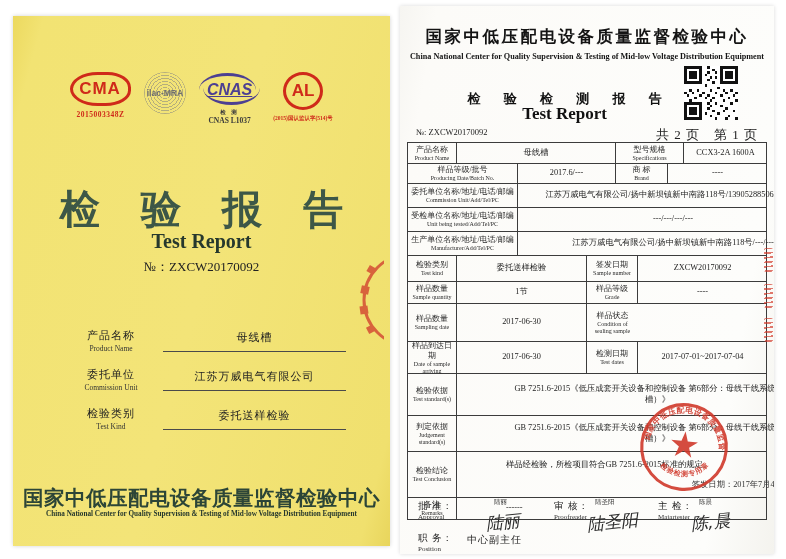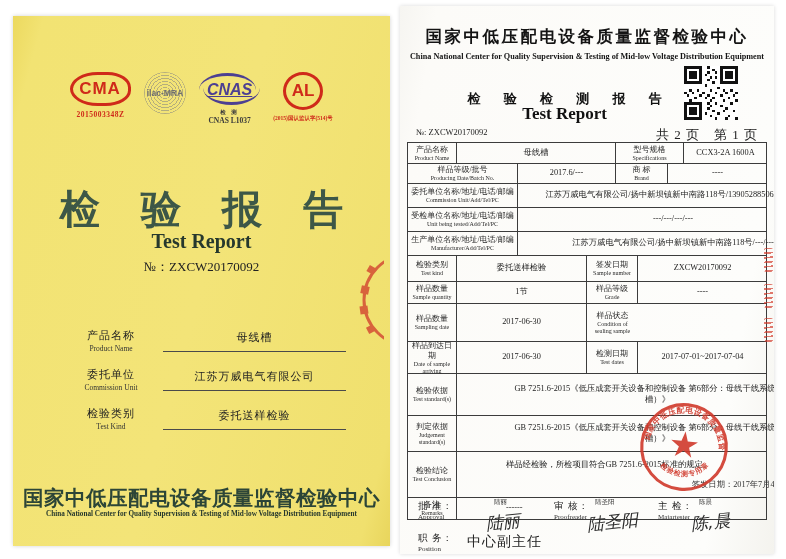--- a/index.html
+++ b/index.html
@@ -84,21 +84,21 @@
   .seam-frag { position:absolute; width:9px; height:24px; right:1px; opacity:.8;
      background:repeating-linear-gradient(175deg, rgba(211,57,43,.85) 0 1.6px, rgba(211,57,43,0) 1.6px 4.5px); border-radius:2px; }
 
   .sig-area { position:absolute; left:0; top:494px; width:100%; }
   .sig-group { position:absolute; display:flex; align-items:flex-start; }
   .sig-label .cn { font-size:9.5px; color:#222; letter-spacing:1px; }
   .sig-label .en { font-size:7px; color:#333; }
   .sig-printed { font-size:6.5px; color:#333; margin-left:6px; margin-top:-2px; }
   .sig-script { font-size:17px; color:#2e2e2e; font-style:italic; transform:rotate(-6deg); margin-left:-2px; margin-top:4px; white-space:nowrap; font-family:"DejaVu Sans","Liberation Sans",sans-serif; }
   .pos-row { position:absolute; left:18px; top:526px; display:flex; align-items:flex-start; }
-  .pos-value { font-size:14px; color:#222; margin-left:14px; margin-top:1px; letter-spacing:1px; }
+  .pos-value { font-size:10px; color:#222; margin-left:14px; margin-top:1px; letter-spacing:1px; }
 </style>
 </head>
 <body>
 
 <div class="canvas">
 
   <div class="page-left">
 
     <div class="logo-row">
       <div class="logo-col">

